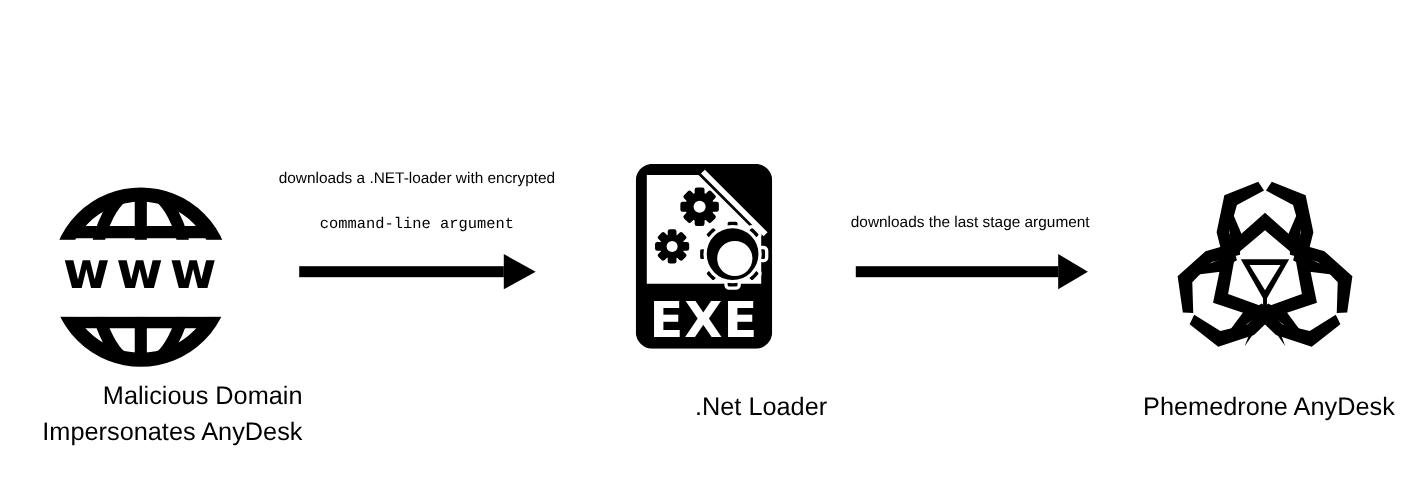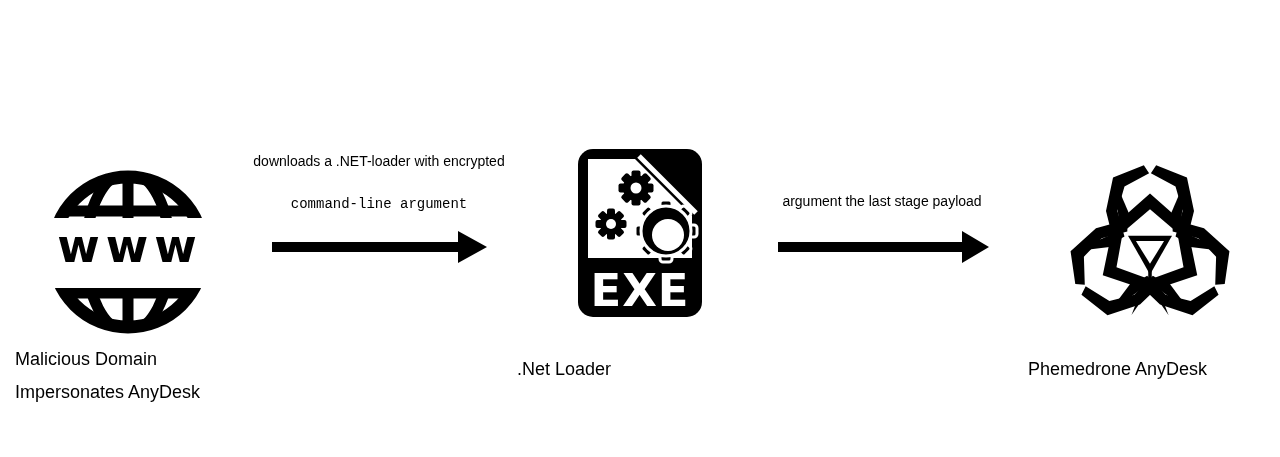--- a/index.html
+++ b/index.html
@@ -5,21 +5,21 @@
   :root { --ink:#000000; --bg:#ffffff; }
   * { box-sizing:border-box; }
   html,body { margin:0; padding:0; background:var(--bg); }
   .canvas {
     position:relative; width:1280px; height:457px;
     background:var(--bg); color:var(--ink);
     font-family:"Liberation Sans", sans-serif; overflow:hidden;
   }
   .icon { position:absolute; }
   .node-label {
-    position:absolute; text-align:left; font-size:18px; line-height:33px;
+    position:absolute; text-align:right; font-size:23px; line-height:33px;
     color:var(--ink); white-space:nowrap;
   }
   .edge-label {
     position:absolute; text-align:center; font-size:14px; line-height:21px;
     color:var(--ink); white-space:nowrap;
   }
   .arrow-shaft { position:absolute; height:10px; background:var(--ink); }
   .arrow-head {
     position:absolute; width:0; height:0;
     border-top:16px solid transparent; border-bottom:16px solid transparent;
@@ -87,26 +87,26 @@
         <rect x="-6" y="-31" width="12" height="62" rx="3" transform="rotate(45)"></rect>
         <rect x="-6" y="-31" width="12" height="62" rx="3" transform="rotate(90)"></rect>
         <rect x="-6" y="-31" width="12" height="62" rx="3" transform="rotate(135)"></rect>
         <circle r="25"></circle>
       </g>
       <circle cx="2" cy="4" r="16" fill="#ffffff"></circle>
     </g>
     <text x="62" y="157" text-anchor="middle" fill="#ffffff" font-family="DejaVu Sans, sans-serif" font-weight="bold" font-size="45" letter-spacing="1">EXE</text>
   </svg>
 
-  <div class="node-label" style="left:517px; top:353px; width:200px;">
+  <div class="node-label" style="left:552px; top:353px; width:200px;">
     <div>.Net Loader</div>
     <div></div>
   </div>
 
-  <div class="edge-label" style="left:732px; top:191px; width:300px;">argument the last stage payload</div>
+  <div class="edge-label" style="left:732px; top:191px; width:300px;">downloads the last stage argument</div>
   <div class="arrow-shaft" style="left:778px; top:242px; width:184px;"></div>
   <div class="arrow-head" style="left:962px; top:231px; border-left-width:27px;"></div>
 
   <svg class="icon" style="left:1062px; top:160px;" width="176" height="176" viewBox="0 0 200 200">
     <g fill="#000000">
       <g id="hazardLobe">
 
         <path d="M107,6 L142,20 L150,58 L141,94 L129,87 L137,58 L129,30 L101,15 Z"></path>
 
         <path d="M93,6 L58,20 L50,58 L59,94 L71,87 L63,58 L71,30 L99,15 Z"></path>

